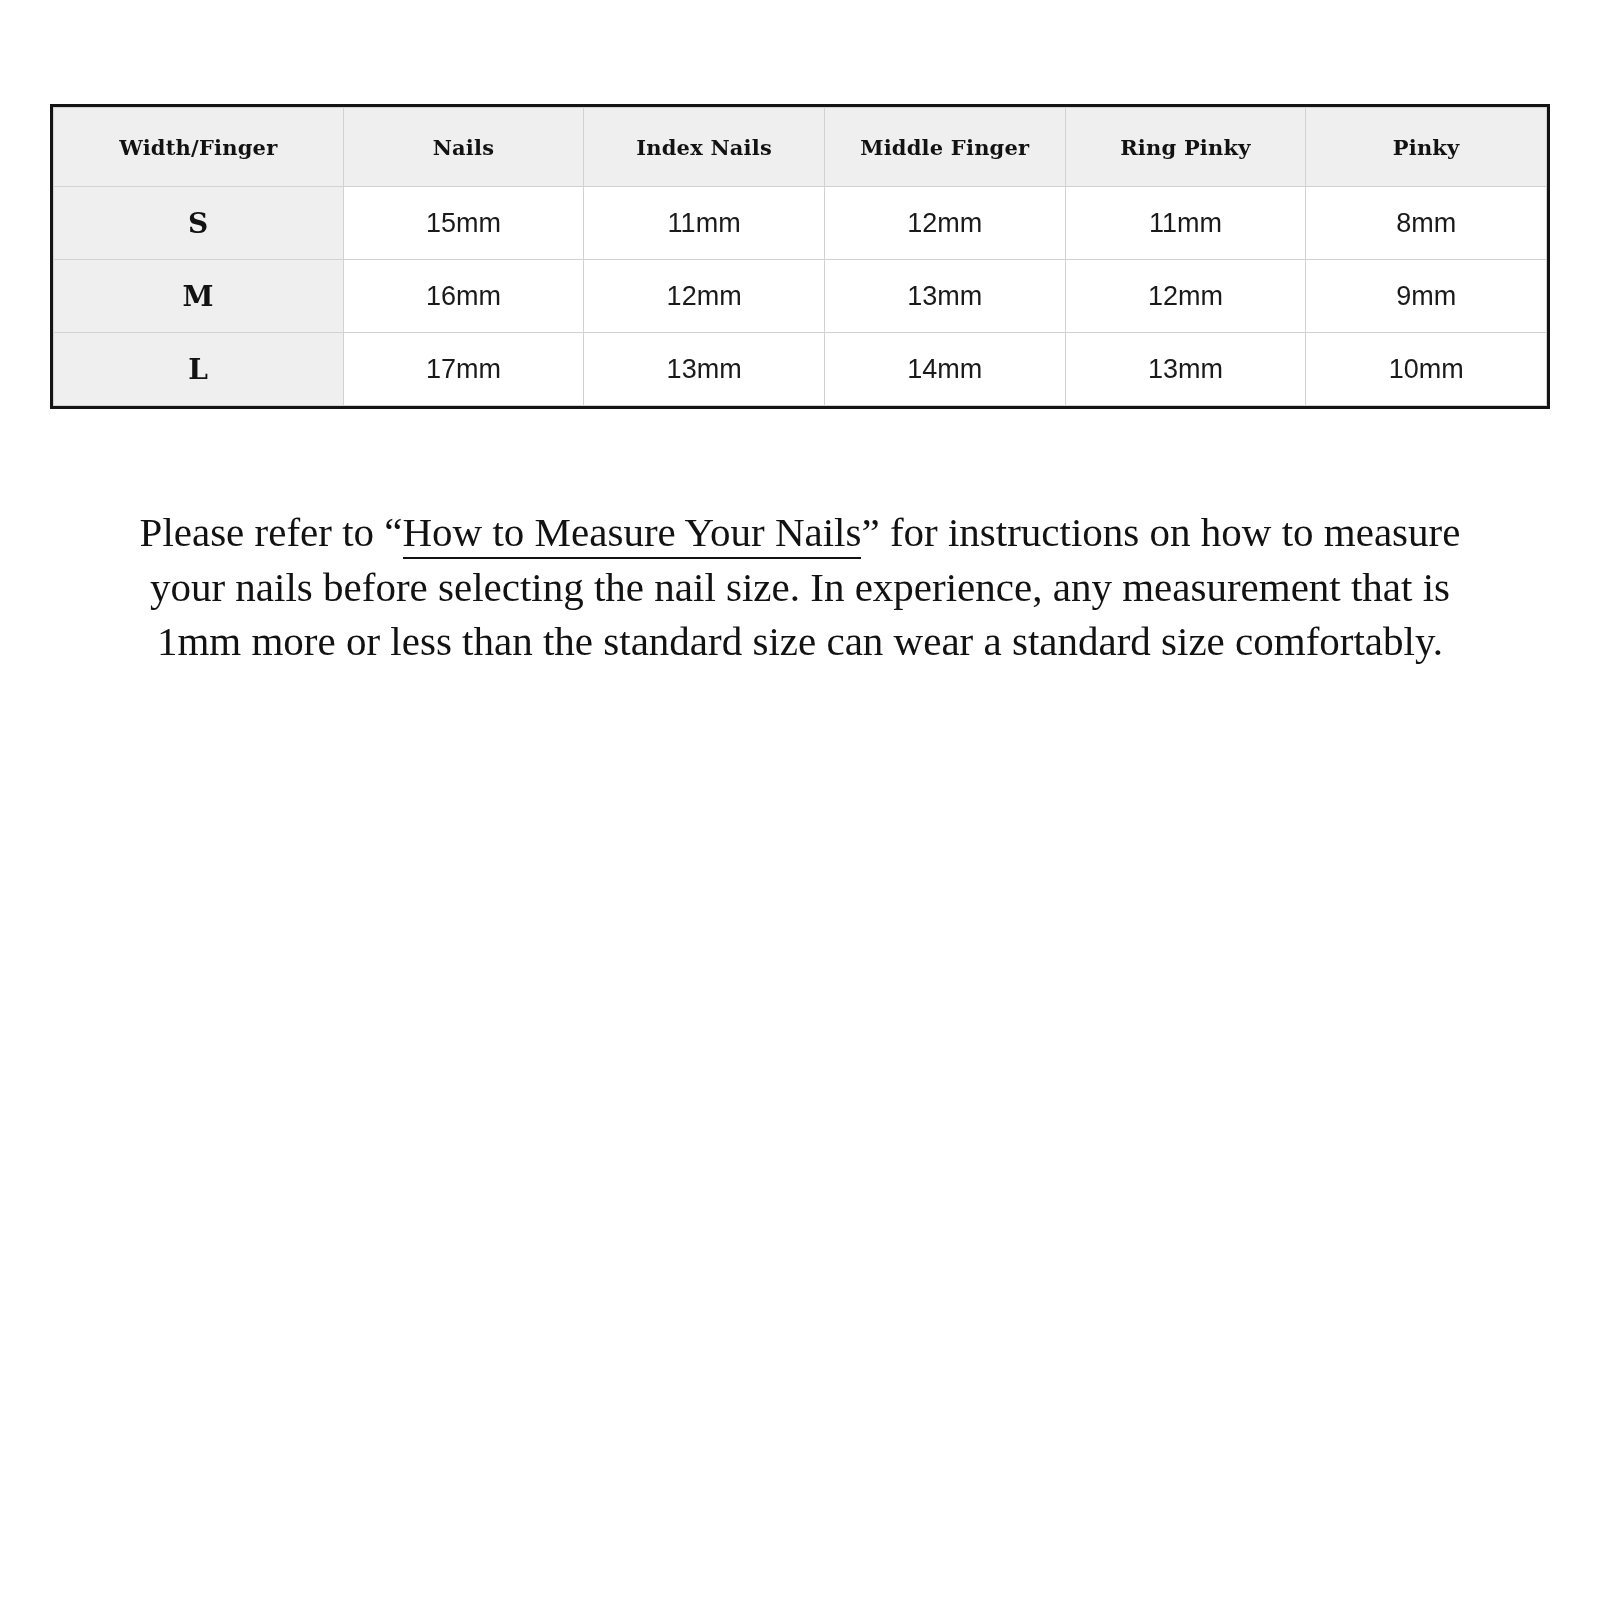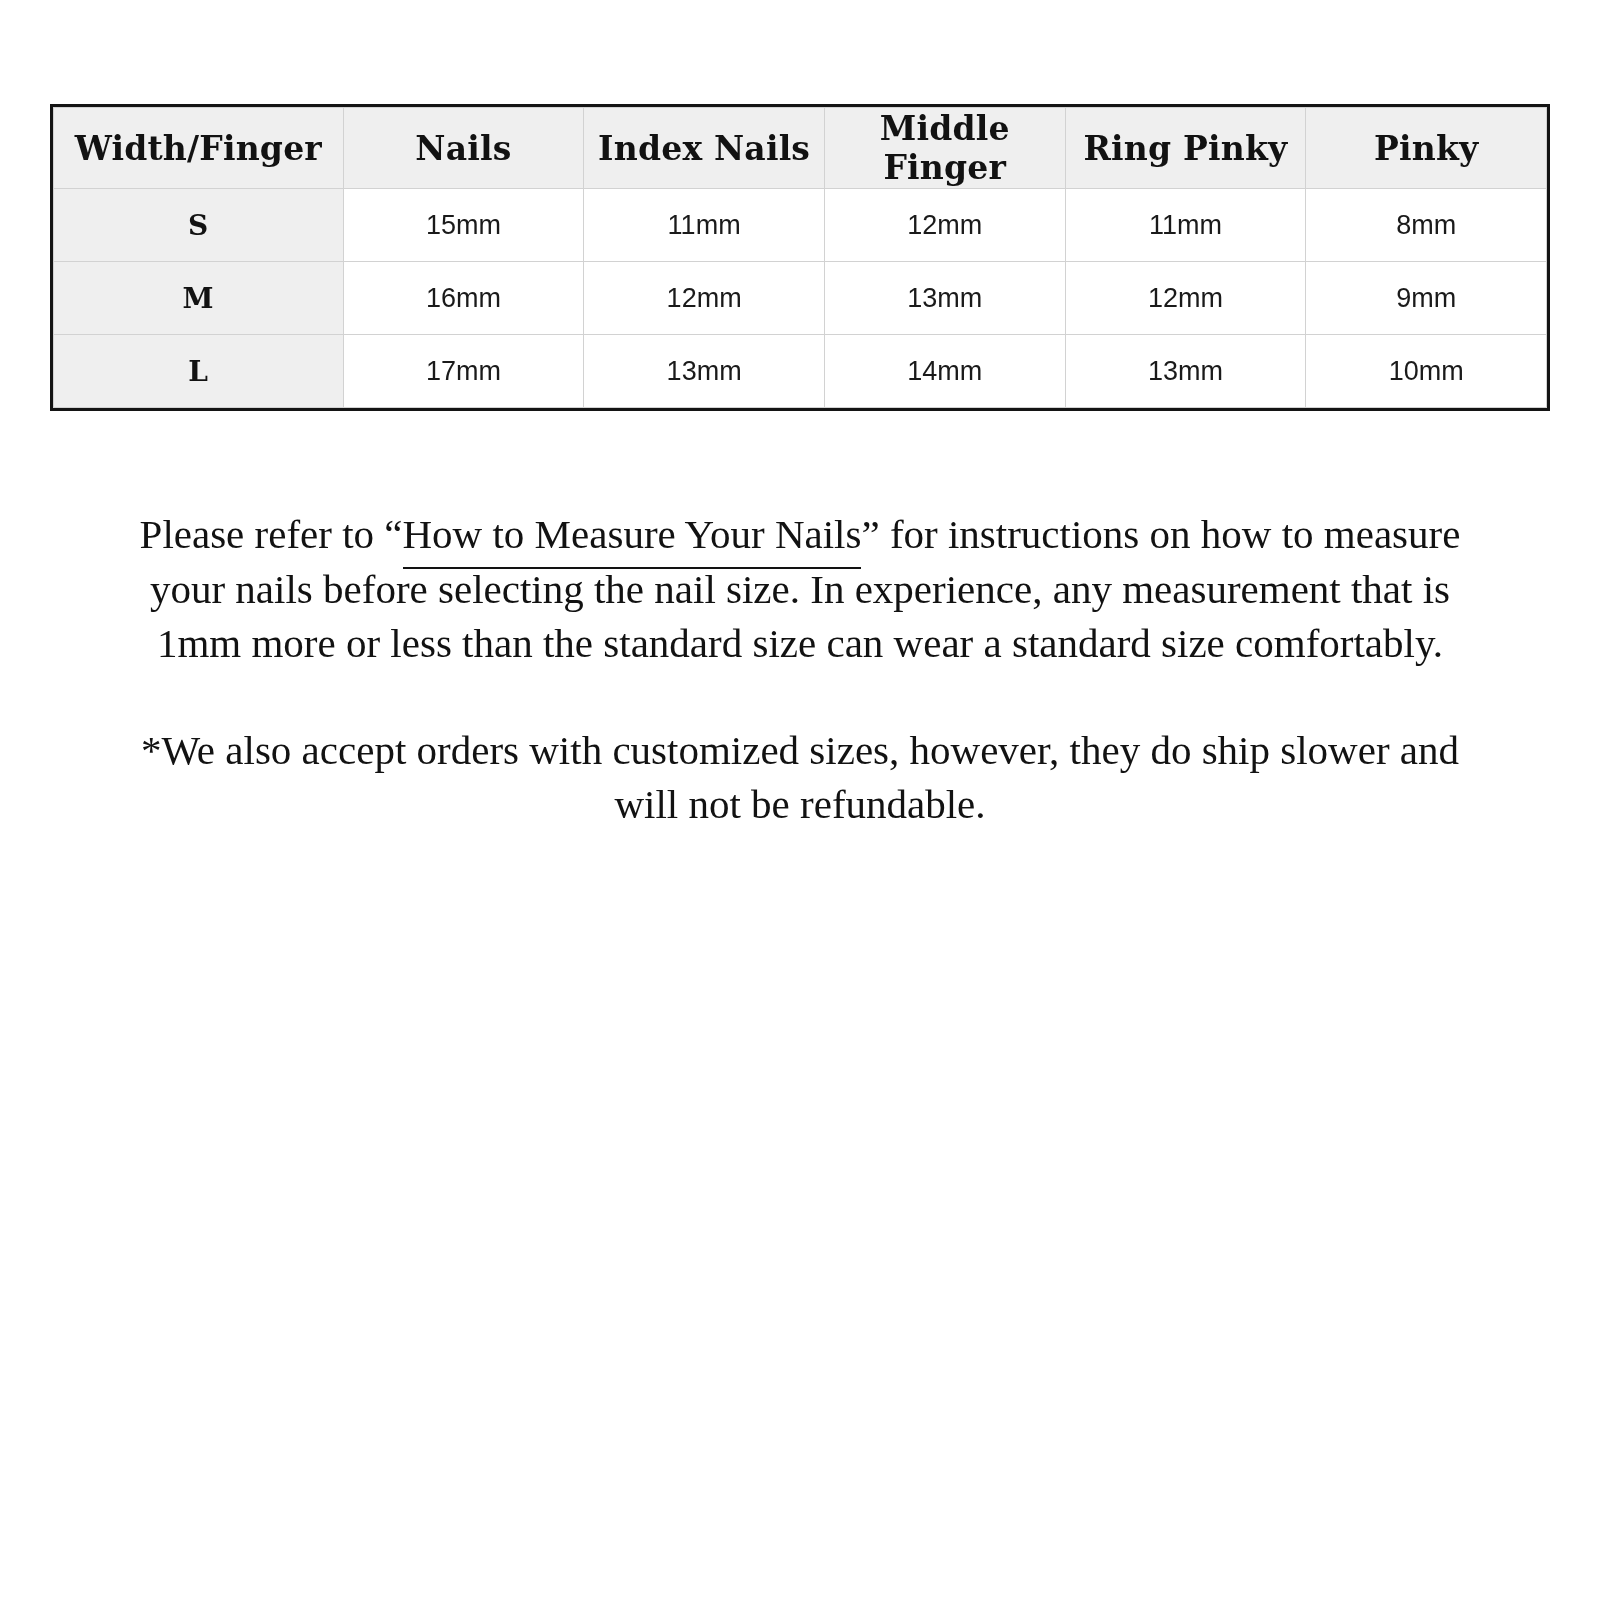--- a/index.html
+++ b/index.html
@@ -49,21 +49,21 @@
   table.size-table th,
   table.size-table td {
     border: 1px solid #d2d2d2;
     text-align: center;
     vertical-align: middle;
   }
   table.size-table thead th {
     background: #efefef;
     font-family: "DejaVu Serif", serif;
     font-weight: bold;
-    font-size: 33px;
+    font-size: 21px;
     color: #121212;
     height: 76px;
     letter-spacing: 0.2px;
   }
   table.size-table tbody td {
     height: 70px;
     font-family: "Liberation Sans", sans-serif;
     font-size: 27px;
     color: #1a1a1a;
     background: #ffffff;
@@ -88,21 +88,21 @@
     font-family: "Liberation Serif", serif;
     font-size: 41px;
     line-height: 1.33;
     color: #121212;
   }
   .note-block + .note-block {
     margin-top: 52px;
   }
   .u-link {
     border-bottom: 2px solid #121212;
-    padding-bottom: 10px;
+    padding-bottom: 2px;
   }
 </style>
 </head>
 <body>
 
 <div class="page">
 
 
   <div class="table-wrap">
     <table class="size-table">
@@ -148,16 +148,15 @@
           <td>14mm</td>
           <td>13mm</td>
           <td>10mm</td>
         </tr>
       </tbody>
     </table>
   </div>
 
   <div class="notes">
     <div class="note-block"><span>Please refer to “</span><span class="u-link">How to Measure Your Nails</span><span>” for instructions on how to measure your nails before selecting the nail size. In experience, any measurement that is 1mm more or less than the standard size can wear a standard size comfortably.</span></div>
-    <div class="note-block">*We also accept orders with customized sizes, however, they do ship slower and will not be refundable.</div>
   </div>
 
 </div>
 
 </body></html>

